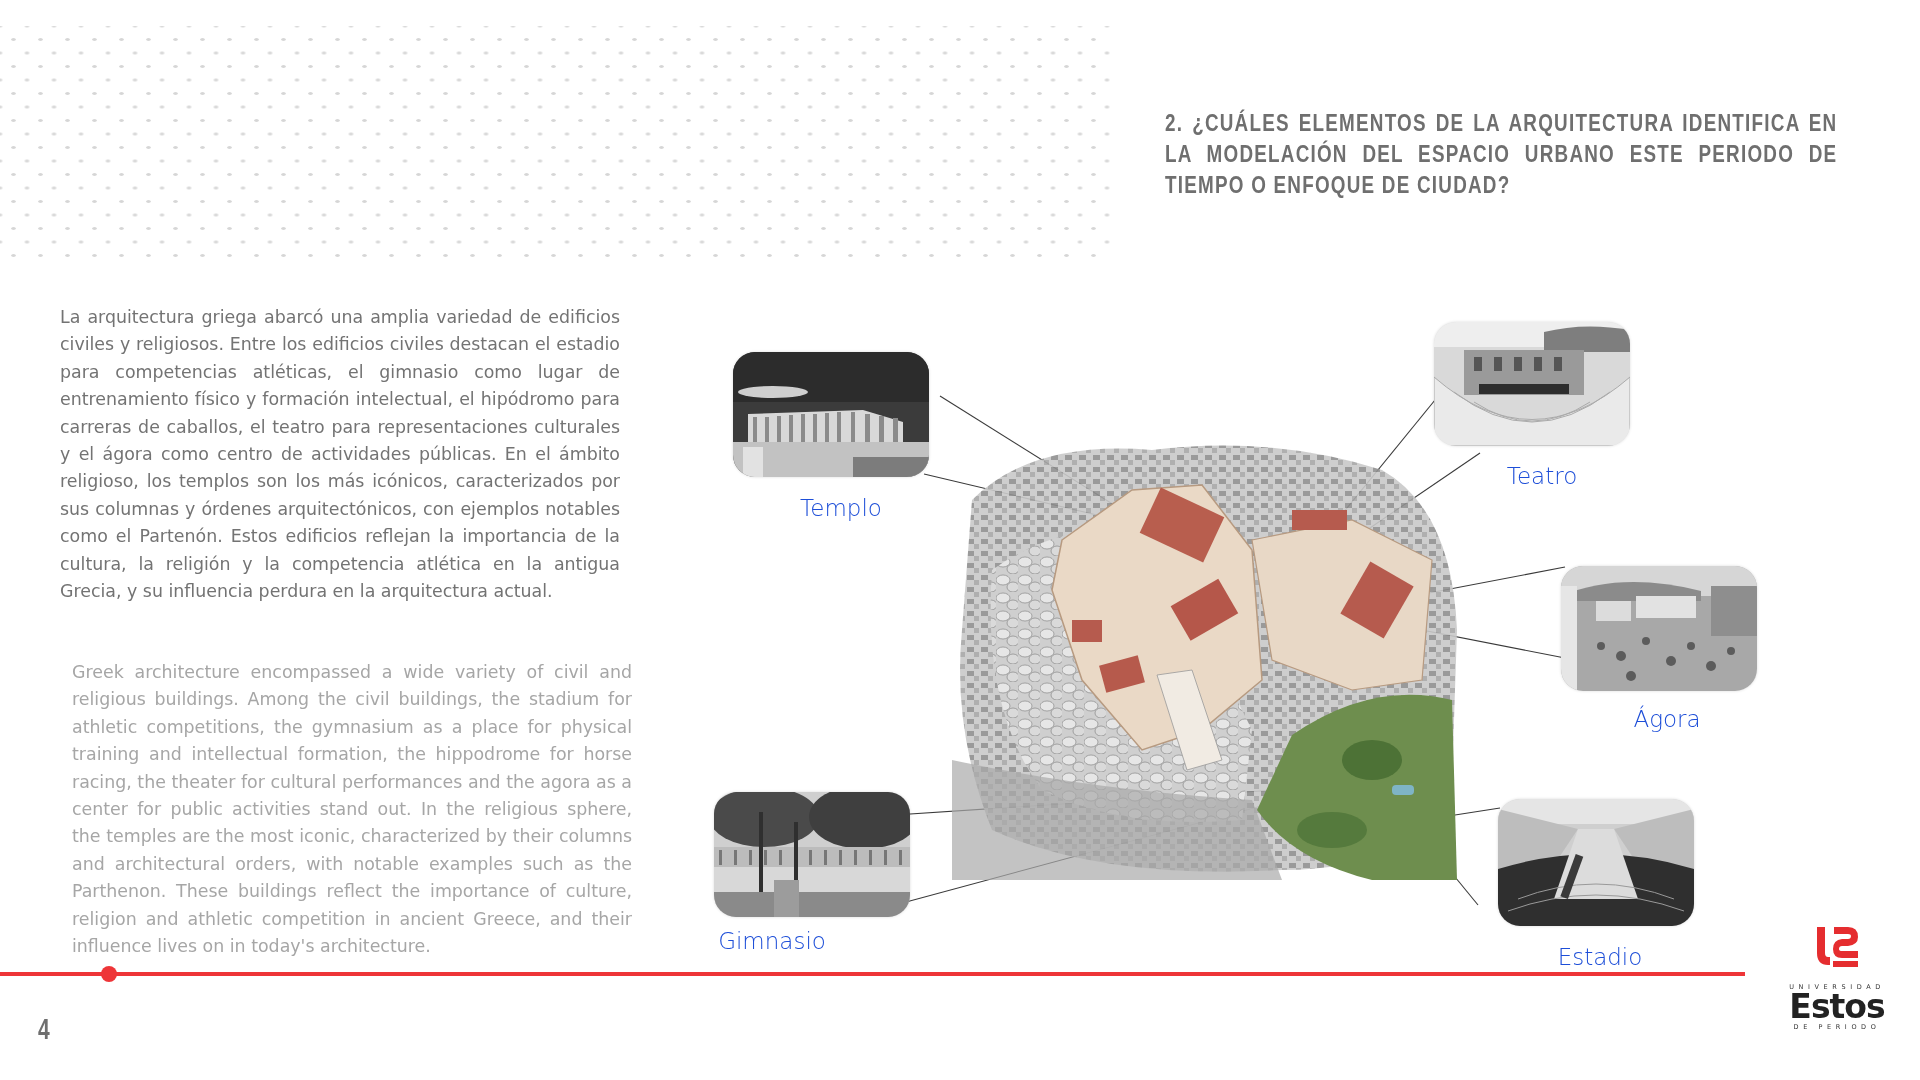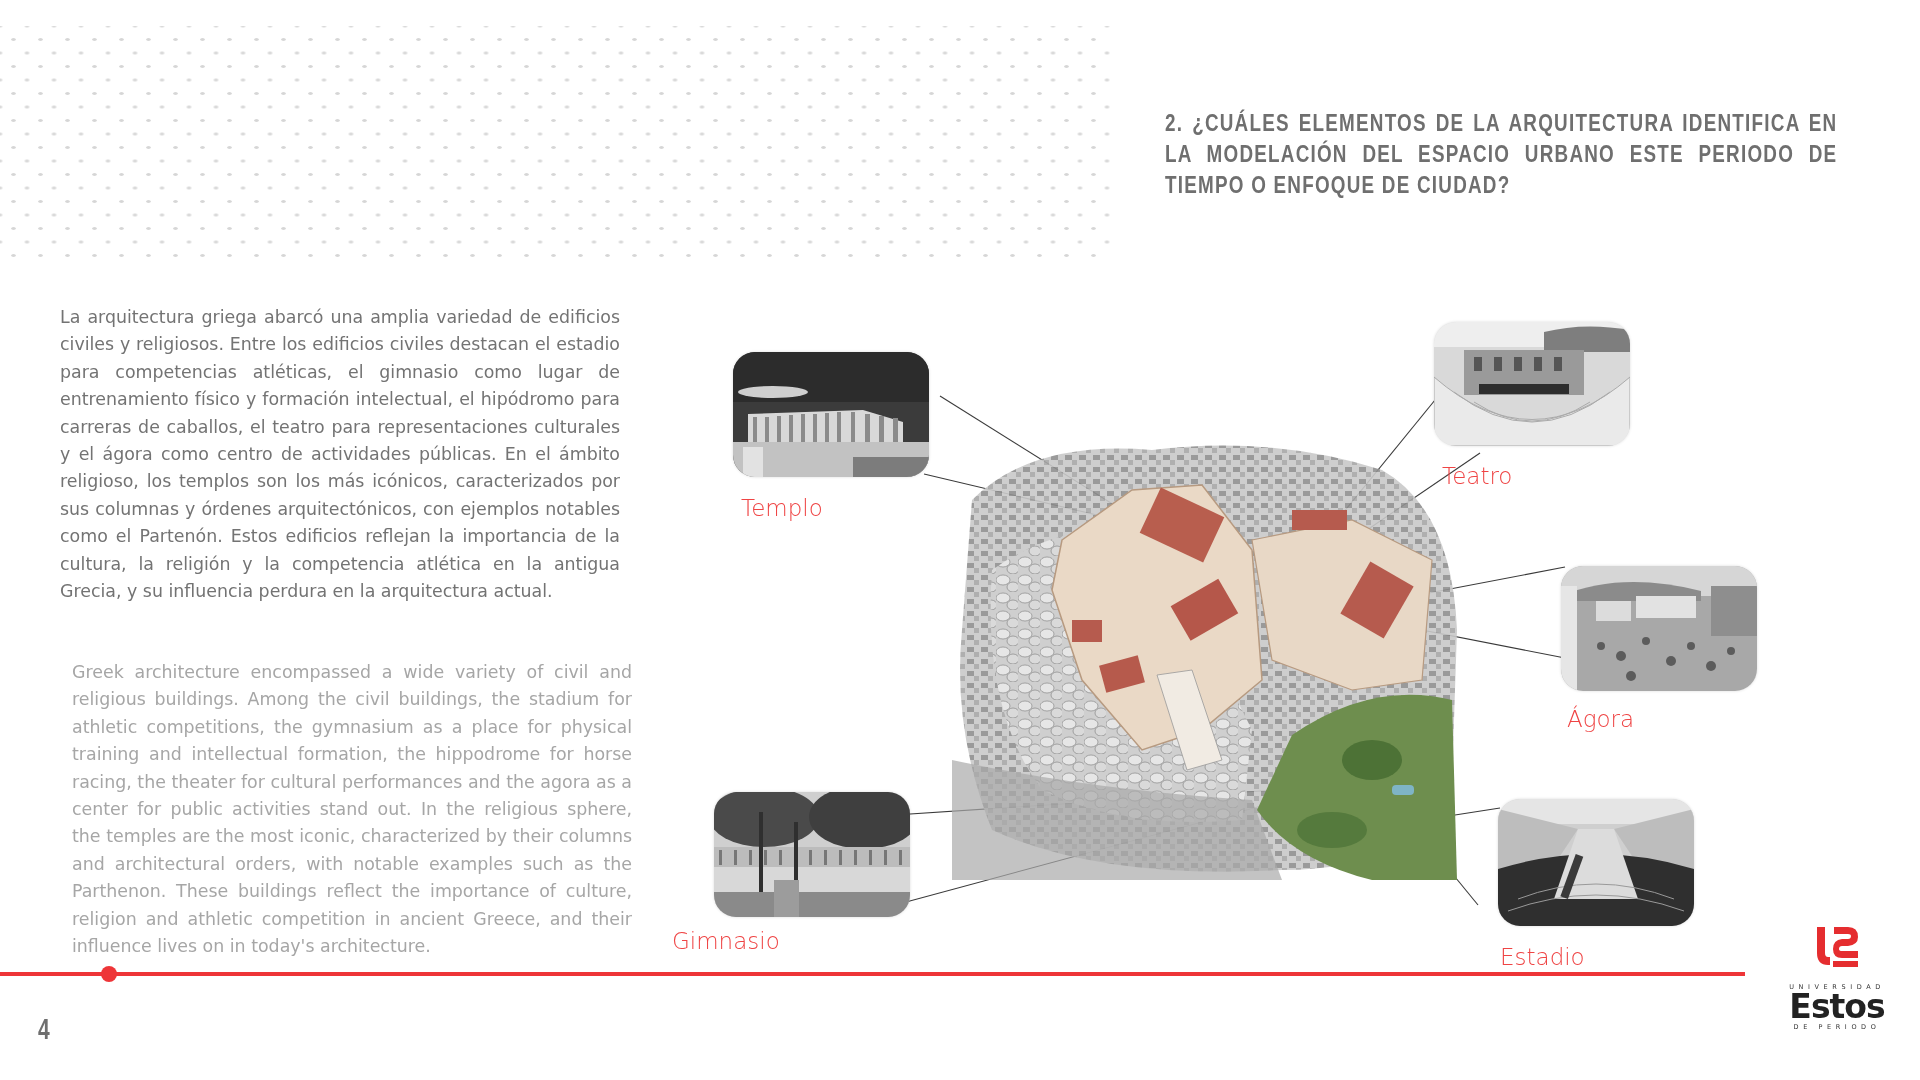--- a/index.html
+++ b/index.html
@@ -23,22 +23,22 @@
       position:absolute; left:60px; width:560px; font-family:"DejaVu Sans", sans-serif;
       font-size:17.4px; line-height:27.4px; text-align:justify; margin:0;
     }
     .para.es { top:304px; color:#737373; }
     .para.en { top:659px; color:#a6a6a6;margin-left:12px; }
     .photo {
       position:absolute; border-radius:22px; overflow:hidden;
       box-shadow:0 0 3px rgba(0,0,0,0.15);
     }
     .label {
-      position:absolute; font-family:"DejaVu Sans", sans-serif; font-size:23px; color:#ef4444;
-      font-weight:300; width:200px;
+      position:absolute; font-family:"DejaVu Sans", sans-serif; font-size:23px; color:#1d4ed8;
+      font-weight:300; text-align:center; width:200px;
     }
     .map { position:absolute; left:952px; top:430px; width:520px; height:450px; }
     .leaders { position:absolute; left:0; top:0; width:1920px; height:1080px; pointer-events:none; }
     .rule { position:absolute; left:0; top:972px; width:1745px; height:4px; background:#ee3538; }
     .rule-dot { position:absolute; left:101px; top:966px; width:16px; height:16px; border-radius:50%; background:#ee3538; }
     .page-num {
       position:absolute; left:38px; top:1012px; font-family:"Liberation Sans", sans-serif;
       font-weight:700; font-size:30px; color:#6f6f6f; transform:scaleX(0.7); transform-origin:left top;
     }
     .logo { position:absolute; left:1782px; top:925px; width:110px; height:110px; text-align:center; }

